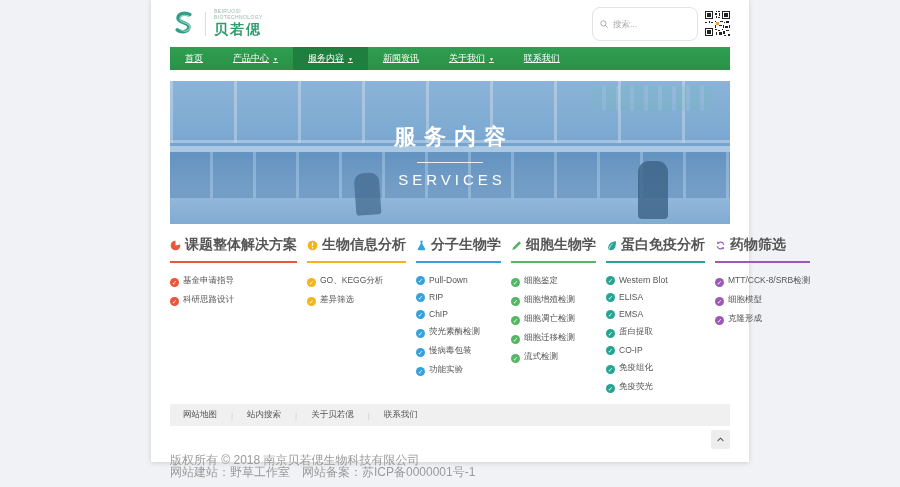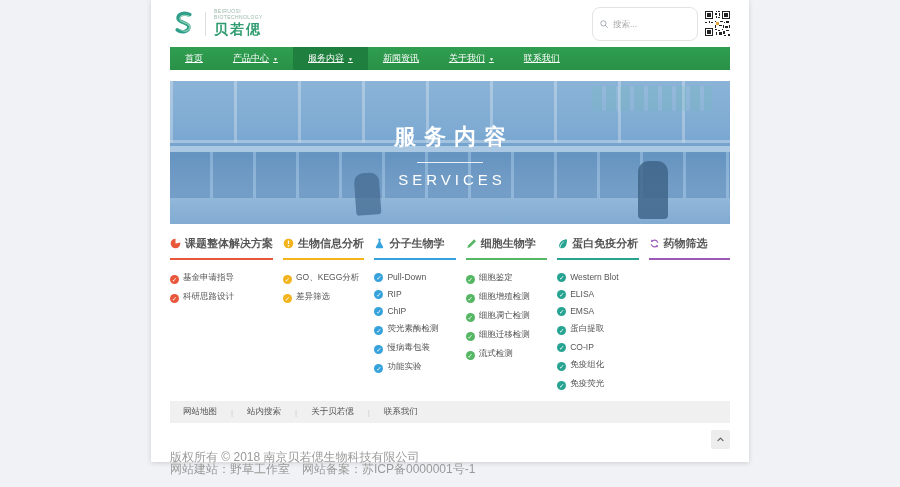--- a/index.html
+++ b/index.html
@@ -50,21 +50,21 @@
              background:repeating-linear-gradient(90deg, rgba(120,205,175,.45) 0 10px, rgba(255,255,255,.25) 10px 14px); }
   .b-tint { position:absolute; inset:0; background:linear-gradient(180deg, rgba(96,150,200,.30), rgba(78,133,188,.40)); }
   .b-text { position:absolute; inset:0; display:flex; flex-direction:column; align-items:center; justify-content:center; padding-top:4px; }
   .b-title { font-size:22px; font-weight:bold; color:#fff; letter-spacing:8px; text-indent:8px; }
   .b-line { width:66px; height:1px; background:rgba(255,255,255,.85); margin:10px 0 8px; }
   .b-sub { font-size:15px; color:#fff; letter-spacing:4px; text-indent:4px; }
 
   
   .services { margin-top:12px; display:grid; grid-template-columns:repeat(6,1fr); column-gap:10px; }
   .col-head { display:flex; align-items:center; padding-bottom:7px; border-bottom:2px solid var(--accent,#888);
-              font-size:11px; font-weight:bold; color:#555; white-space:nowrap; }
+              font-size:14px; font-weight:bold; color:#555; white-space:nowrap; }
   .hicon { width:11px; height:11px; flex:none; margin-right:4px; color:var(--accent,#888); }
   .hicon svg { width:100%; height:100%; display:block; }
   .col-list { list-style:none; margin-top:12px; }
   .col-list li { display:flex; align-items:flex-end; margin-bottom:7px; font-size:8.5px; color:#555;
                  white-space:nowrap; cursor:pointer; }
   .chk { width:9px; height:9px; flex:none; margin-right:4px; border-radius:50%; background:var(--accent,#888);
          color:#fff; font-size:6.5px; line-height:9px; display:flex; align-items:center; justify-content:center; }
 
   
   .flinks { margin-top:4px; background:#f0f0f1; height:22px; display:flex; align-items:center;
@@ -322,20 +322,34 @@
             <svg viewBox="0 0 16 16">
               <g fill="none" stroke="currentColor" stroke-width="1.7" stroke-linecap="round">
                 <path d="M12.6 6.4A5 5 0 0 0 4 4.9"></path>
                   <path d="M3.4 9.6a5 5 0 0 0 8.6 1.5"></path>
               </g>
               <path fill="currentColor" d="M3.2 2.2l.4 3.6 3.3-1.5zM12.8 13.8l-.4-3.6-3.3 1.5z"></path>
             </svg>
           </span>
           <span>药物筛选</span>
         </div>
+        <ul class="col-list">
+          <li>
+              <span class="chk">✓</span>
+              <span>MTT/CCK-8/SRB检测</span>
+            </li>
+          <li>
+              <span class="chk">✓</span>
+              <span>细胞模型</span>
+            </li>
+          <li>
+              <span class="chk">✓</span>
+              <span>克隆形成</span>
+            </li>
+        </ul>
       </div>
 
     </div>
 
     <div class="flinks">
       <a>网站地图</a>
       <span class="fsep">|</span>
       <a>站内搜索</a>
       <span class="fsep">|</span>
       <a>关于贝若偲</a>

